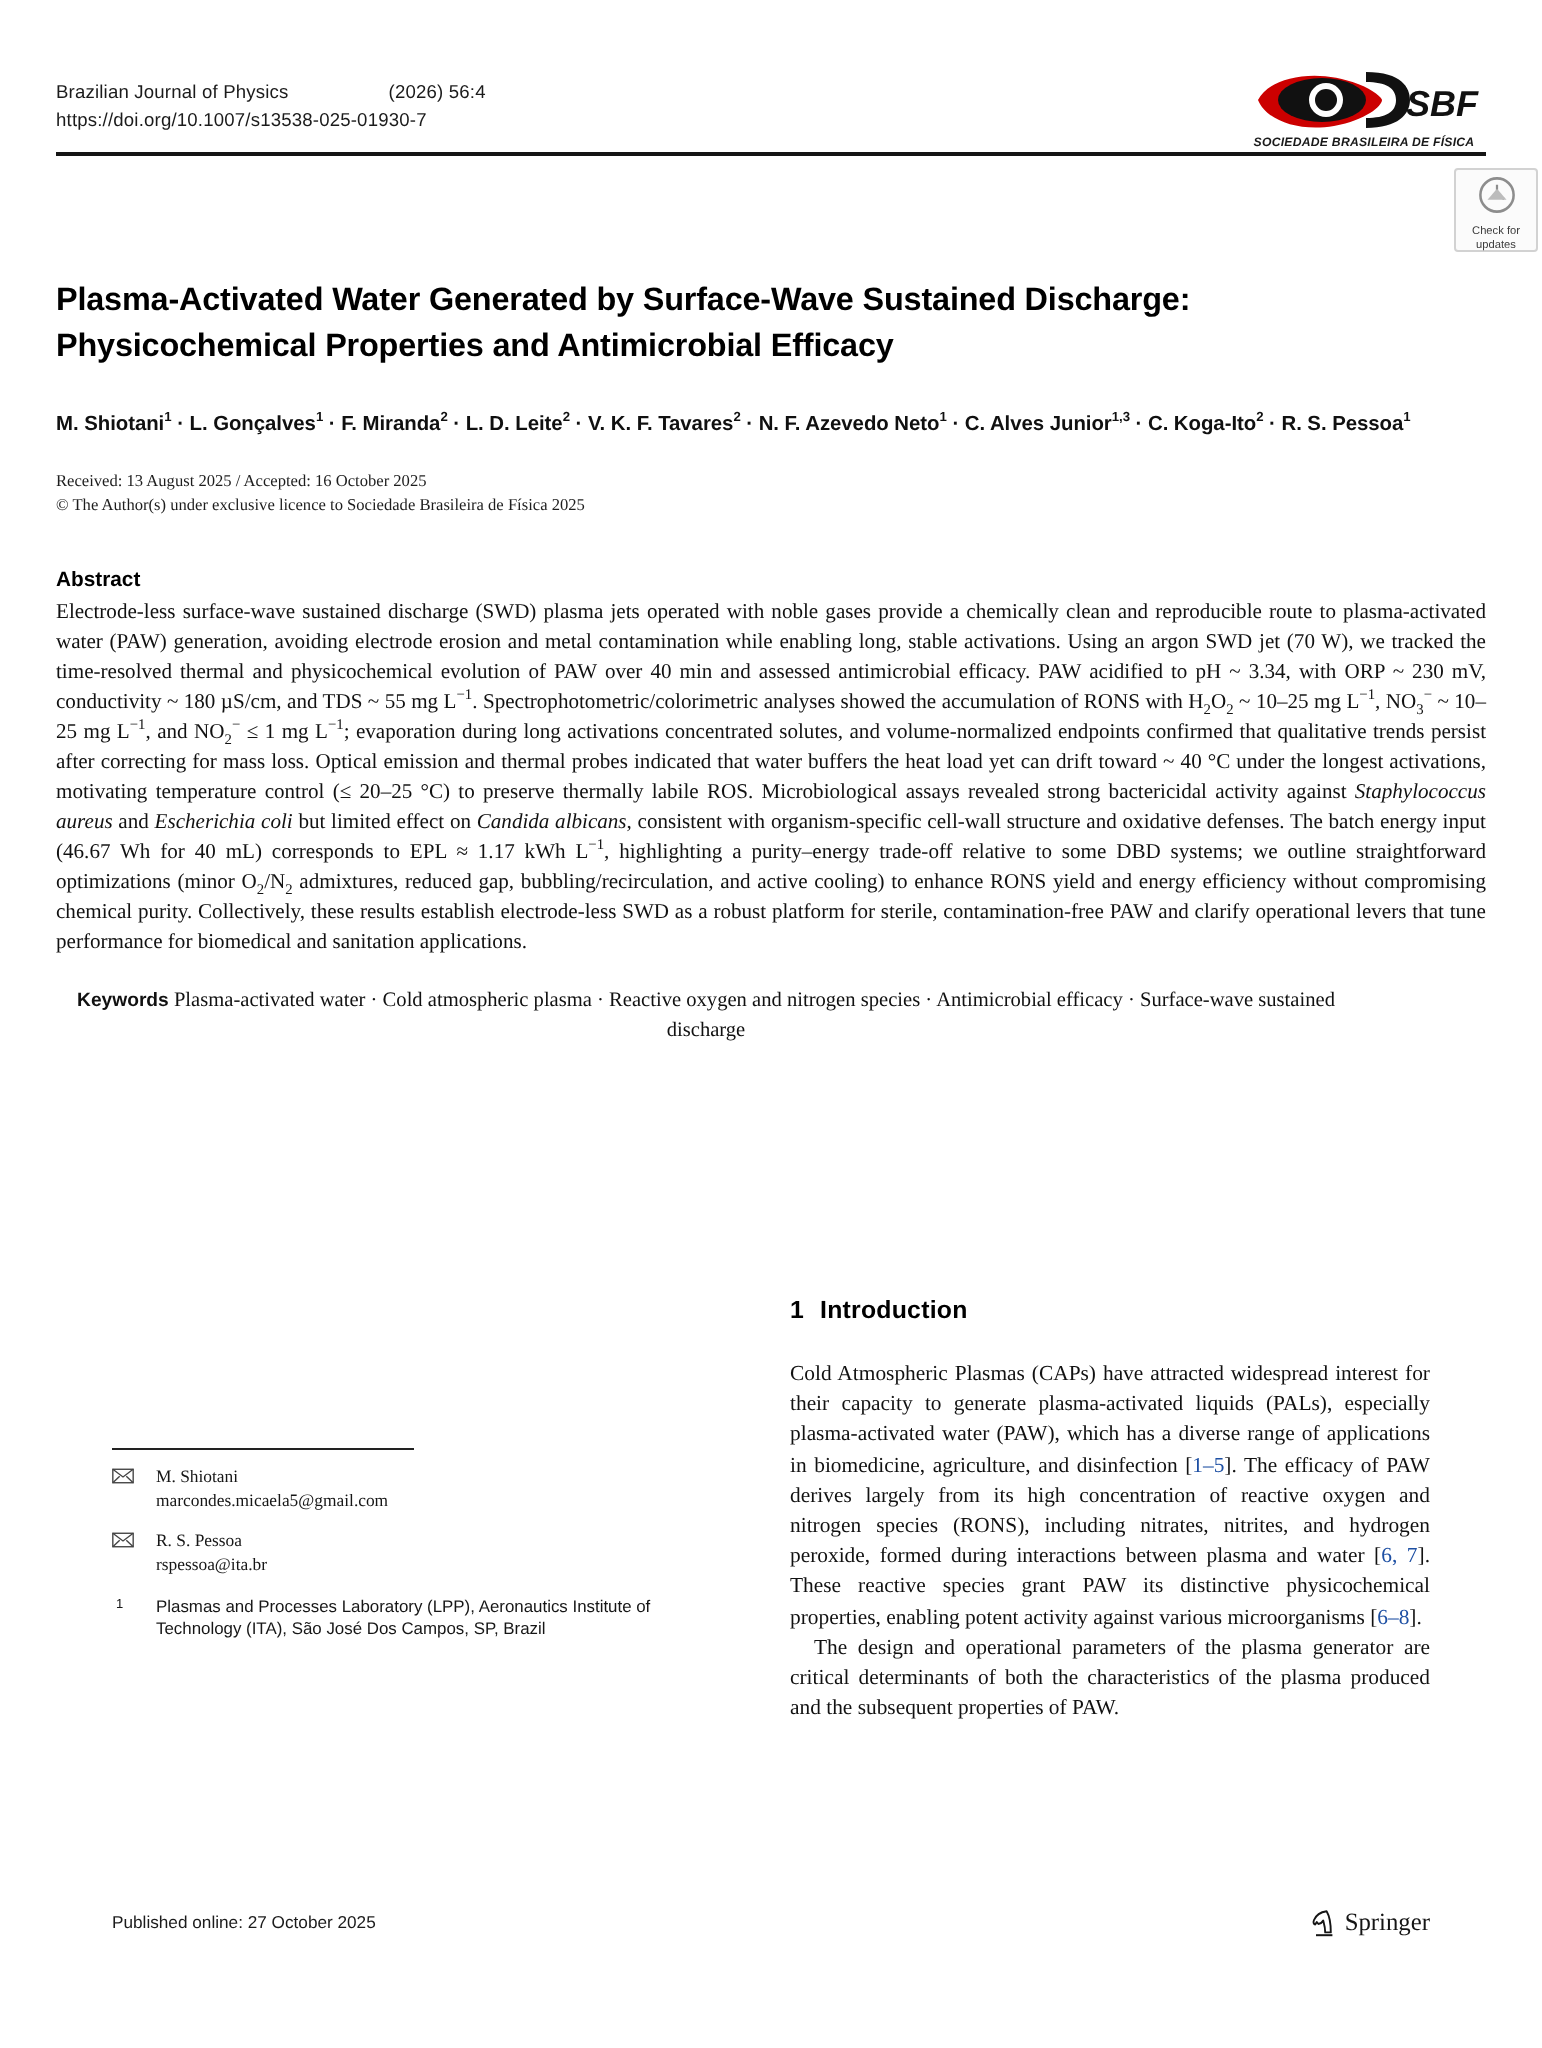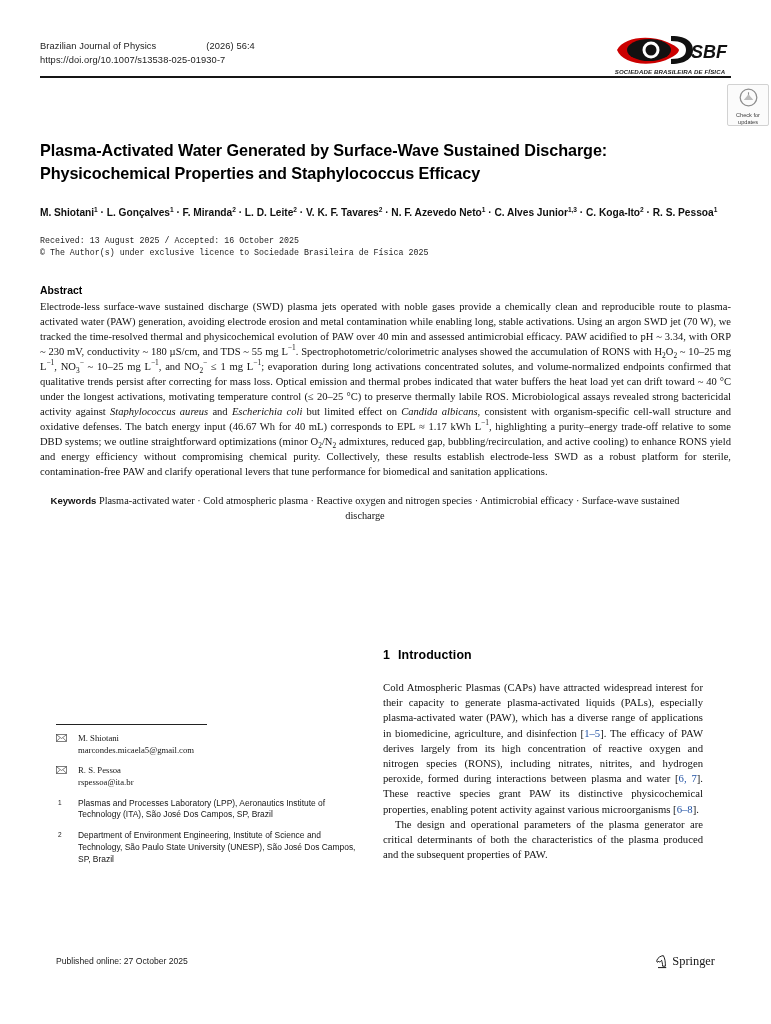--- a/index.html
+++ b/index.html
@@ -14,21 +14,21 @@
     color: #131313;
     position: relative;
     overflow: hidden;
   }
   .page {
     position: absolute;
     left: 0; top: 0;
     width: 771px;
     height: 1024px;
     box-sizing: border-box;
-    padding: 0 40px;
+    padding: 0 28px;
   }
 
   
   .header {
     position: relative;
     padding-top: 40px;
     height: 52px;
   }
   .journal-line {
     font-family: "Liberation Sans", sans-serif;
@@ -131,21 +131,21 @@
   .authors sup {
     font-size: 6.6px;
     font-weight: bold;
     vertical-align: super;
     line-height: 0;
   }
 
   
   .dates {
     margin-top: 15px;
-    font-family: Liberation Mono, monospace;
+    font-family: Liberation Serif, serif;
     font-size: 8.3px;
     line-height: 11.6px;
     color: #1d1d1d;
   }
 
   
   .abstract-block {
     margin-top: 26px;
   }
   .abstract-head {
@@ -192,21 +192,21 @@
     height: 300px;
   }
   .col-left {
     position: absolute;
     left: 0;
     top: 0;
     width: 308px;
   }
   .col-right {
     position: absolute;
-    right: 12px;
+    right: 0;
     top: 0;
     width: 320px;
   }
 
   .corr-rule {
     margin-top: 76px;
     width: 151px;
     height: 0.9px;
     background: #222;
   }
@@ -330,21 +330,21 @@
   <div class="check-badge">
     <svg class="cb-circle" viewBox="0 0 24 24">
       <circle cx="12" cy="12" r="10.5" fill="none" stroke="#8d8d8d" stroke-width="1.6"></circle>
       <path d="M12 5.5 L12 12 L16.5 14.5" fill="none" stroke="#8d8d8d" stroke-width="1.4"></path>
       <path d="M6 15 L12 8 L18 15 Z" fill="#bcbcbc"></path>
     </svg>
     <div class="cb-text">Check for</div>
     <div class="cb-text">updates</div>
   </div>
 
-  <div class="title">Plasma-Activated Water Generated by Surface-Wave Sustained Discharge: Physicochemical Properties and Staphylococcus Efficacy</div>
+  <div class="title">Plasma-Activated Water Generated by Surface-Wave Sustained Discharge: Physicochemical Properties and Antimicrobial Efficacy</div>
 
   <div class="authors">M. Shiotani<sup>1</sup> · L. Gonçalves<sup>1</sup> · F. Miranda<sup>2</sup> · L. D. Leite<sup>2</sup> · V. K. F. Tavares<sup>2</sup> · N. F. Azevedo Neto<sup>1</sup> · C. Alves Junior<sup>1,3</sup> · C. Koga-Ito<sup>2</sup> · R. S. Pessoa<sup>1</sup></div>
 
   <div class="dates">
     <div>Received: 13 August 2025 / Accepted: 16 October 2025</div>
     <div>© The Author(s) under exclusive licence to Sociedade Brasileira de Física 2025</div>
   </div>
 
   <div class="abstract-block">
     <div class="abstract-head">Abstract</div>
@@ -381,24 +381,20 @@
           <div class="corr-name">R. S. Pessoa</div>
           <div class="corr-mail">rspessoa@ita.br</div>
         </div>
       </div>
 
       <div class="aff-list">
         <div class="aff-item">
           <span class="aff-num">1</span>
           <span>Plasmas and Processes Laboratory (LPP), Aeronautics Institute of Technology (ITA), São José Dos Campos, SP, Brazil</span>
         </div>
-        <div class="aff-item">
-          <span class="aff-num">2</span>
-          <span>Department of Environment Engineering, Institute of Science and Technology, São Paulo State University (UNESP), São José Dos Campos, SP, Brazil</span>
-        </div>
       </div>
     </div>
 
     <div class="col-right">
       <div class="sec-head">
         <span class="sec-num">1</span><span>Introduction</span>
       </div>
       <div class="intro-body">
         <p>Cold Atmospheric Plasmas (CAPs) have attracted widespread interest for their capacity to generate plasma-activated liquids (PALs), especially plasma-activated water (PAW), which has a diverse range of applications in biomedicine, agriculture, and disinfection [<span class="ref">1–5</span>]. The efficacy of PAW derives largely from its high concentration of reactive oxygen and nitrogen species (RONS), including nitrates, nitrites, and hydrogen peroxide, formed during interactions between plasma and water [<span class="ref">6, 7</span>]. These reactive species grant PAW its distinctive physicochemical properties, enabling potent activity against various microorganisms [<span class="ref">6–8</span>].</p>
         <p>The design and operational parameters of the plasma generator are critical determinants of both the characteristics of the plasma produced and the subsequent properties of PAW.</p>

